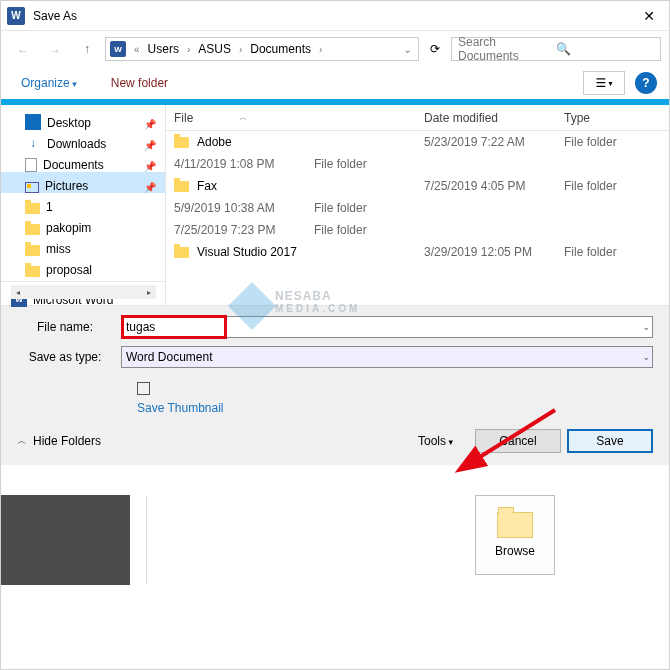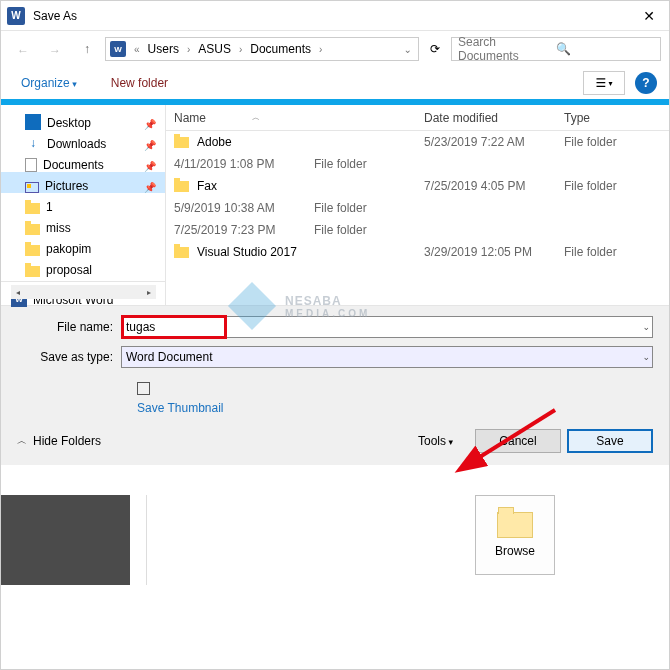--- a/index.html
+++ b/index.html
@@ -59,21 +59,21 @@
 .col-name .sort { font-size:8px; color:#888; margin-left:40px; }
 .col-date { width:140px; }
 .col-type { flex:1; }
 .fl-row { display:flex; height:22px; align-items:center; }
 .fl-row div { padding:0 8px; }
 .fl-row .col-name { display:flex; align-items:center; gap:8px; }
 .fl-row .col-date, .fl-row .col-type { color:#666; }
 
 .bottom { padding:10px 16px 8px 16px; background:#f0f0f0; border-top:1px solid #e5e5e5; }
 .field-row { display:flex; align-items:center; margin-bottom:8px; }
-.field-row label { width:104px; text-align:right; padding-right:8px; }
+.field-row label { width:104px; text-align:center; padding-right:8px; }
 .field-row .field { flex:1; height:22px; border:1px solid #888; background:#fff; display:flex; align-items:center; padding:0 4px; position:relative; }
 .field-row .field .dd { position:absolute; right:2px; font-size:9px; color:#555; }
 .filename-hl { position:absolute; left:-1px; top:-2px; width:106px; height:24px; border:3px solid #e30613; pointer-events:none; }
 .meta-row { display:flex; align-items:center; padding:4px 0 4px 60px; gap:6px; }
 .meta-row .lbl { color:#555; }
 .meta-row .val { color:#555; }
 .meta-row .link { color:#1a72c0; }
 .thumb-row { display:flex; align-items:flex-start; padding:6px 0 6px 120px; gap:6px; color:#1a72c0;flex-direction:column; }
 .thumb-row .cb { width:13px; height:13px; border:1px solid #555; }
 
@@ -83,21 +83,21 @@
 .action-row .sp { flex:1; }
 .tools { margin-right:16px; }
 .tools::after { content:"  ▾"; font-size:9px; }
 .btn { width:86px; height:24px; border:1px solid #adadad; background:#e1e1e1; display:inline-flex; align-items:center; justify-content:center; margin-left:6px; }
 .btn.primary { border:2px solid #0f6cbd; background:#e5f1fb; }
 
 .browse-card { position:absolute; left:475px; top:495px; width:80px; height:80px; border:1px solid #bfbfbf; background:#fdfdfd; display:flex; flex-direction:column; align-items:center; justify-content:center; gap:6px; }
 .browse-card .ico-folder-lg { width:36px; height:26px; background:#ffe9a8; border:1px solid #e6c96e; position:relative; }
 .browse-card .ico-folder-lg::before { content:""; position:absolute; top:-6px; left:0; width:14px; height:6px; background:#ffe9a8; border:1px solid #e6c96e; border-bottom:none; }
 
-.watermark { position:absolute; left:235px; top:289px; font-size:28px; font-weight:700; color:#9aa6b2; letter-spacing:1px; opacity:.55; display:flex; align-items:center; gap:16px; pointer-events:none; }
+.watermark { position:absolute; left:235px; top:289px; font-size:28px; font-weight:700; color:#9aa6b2; letter-spacing:1px; opacity:.55; display:flex; gap:6px; pointer-events:none; }
 .watermark .cube { width:34px; height:34px; background:#3aa0d8; transform:rotate(45deg); opacity:.6; }
 .watermark .sub { font-size:10px; display:block; letter-spacing:3px; }
 
 .arrow { position:absolute; pointer-events:none; }
 .arrow svg { overflow:visible; }
 
 .dark-strip { position:absolute; left:1px; top:495px; width:129px; height:90px; background:#4b4b4b; }
 .white-strip { position:absolute; left:130px; top:495px; width:17px; height:90px; background:#fff; border-right:1px solid #ddd; }
 </style>
 </head>
@@ -167,25 +167,25 @@
             <span class="ico ico-pic"></span>
             <span>Pictures</span>
             <span class="pin">📌</span>
           </div>
         <div class="tree-item">
             <span class="ico ico-folder"></span>
             <span>1</span>
           </div>
         <div class="tree-item">
             <span class="ico ico-folder"></span>
+            <span>pakopim</span>
+          </div>
+        <div class="tree-item">
+            <span class="ico ico-folder"></span>
             <span>miss</span>
-          </div>
-        <div class="tree-item">
-            <span class="ico ico-folder"></span>
-            <span>pakopim</span>
           </div>
         <div class="tree-item">
             <span class="ico ico-folder"></span>
             <span>proposal</span>
           </div>
         <div class="tree-sep"></div>
         <div class="tree-item" style="padding-left:10px">
             <span class="ico ico-word">W</span>
             <span>Microsoft Word</span>
           </div>
@@ -193,21 +193,21 @@
             <div class="ar">◂</div>
             <div class="track"></div>
             <div class="ar">▸</div>
           </div>
       </div>
     </div>
 
     <div class="filelist">
       <div class="fl-header">
         <div class="col-name">
-            <span>Name</span>
+            <span>File</span>
             <span class="sort">︿</span>
           </div>
         <div class="col-date">Date modified</div>
         <div class="col-type">Type</div>
       </div>
       <div class="fl-row">
           <div class="col-name">
             <span class="ico ico-folder"></span>
             <span>Adobe</span>
           </div>

